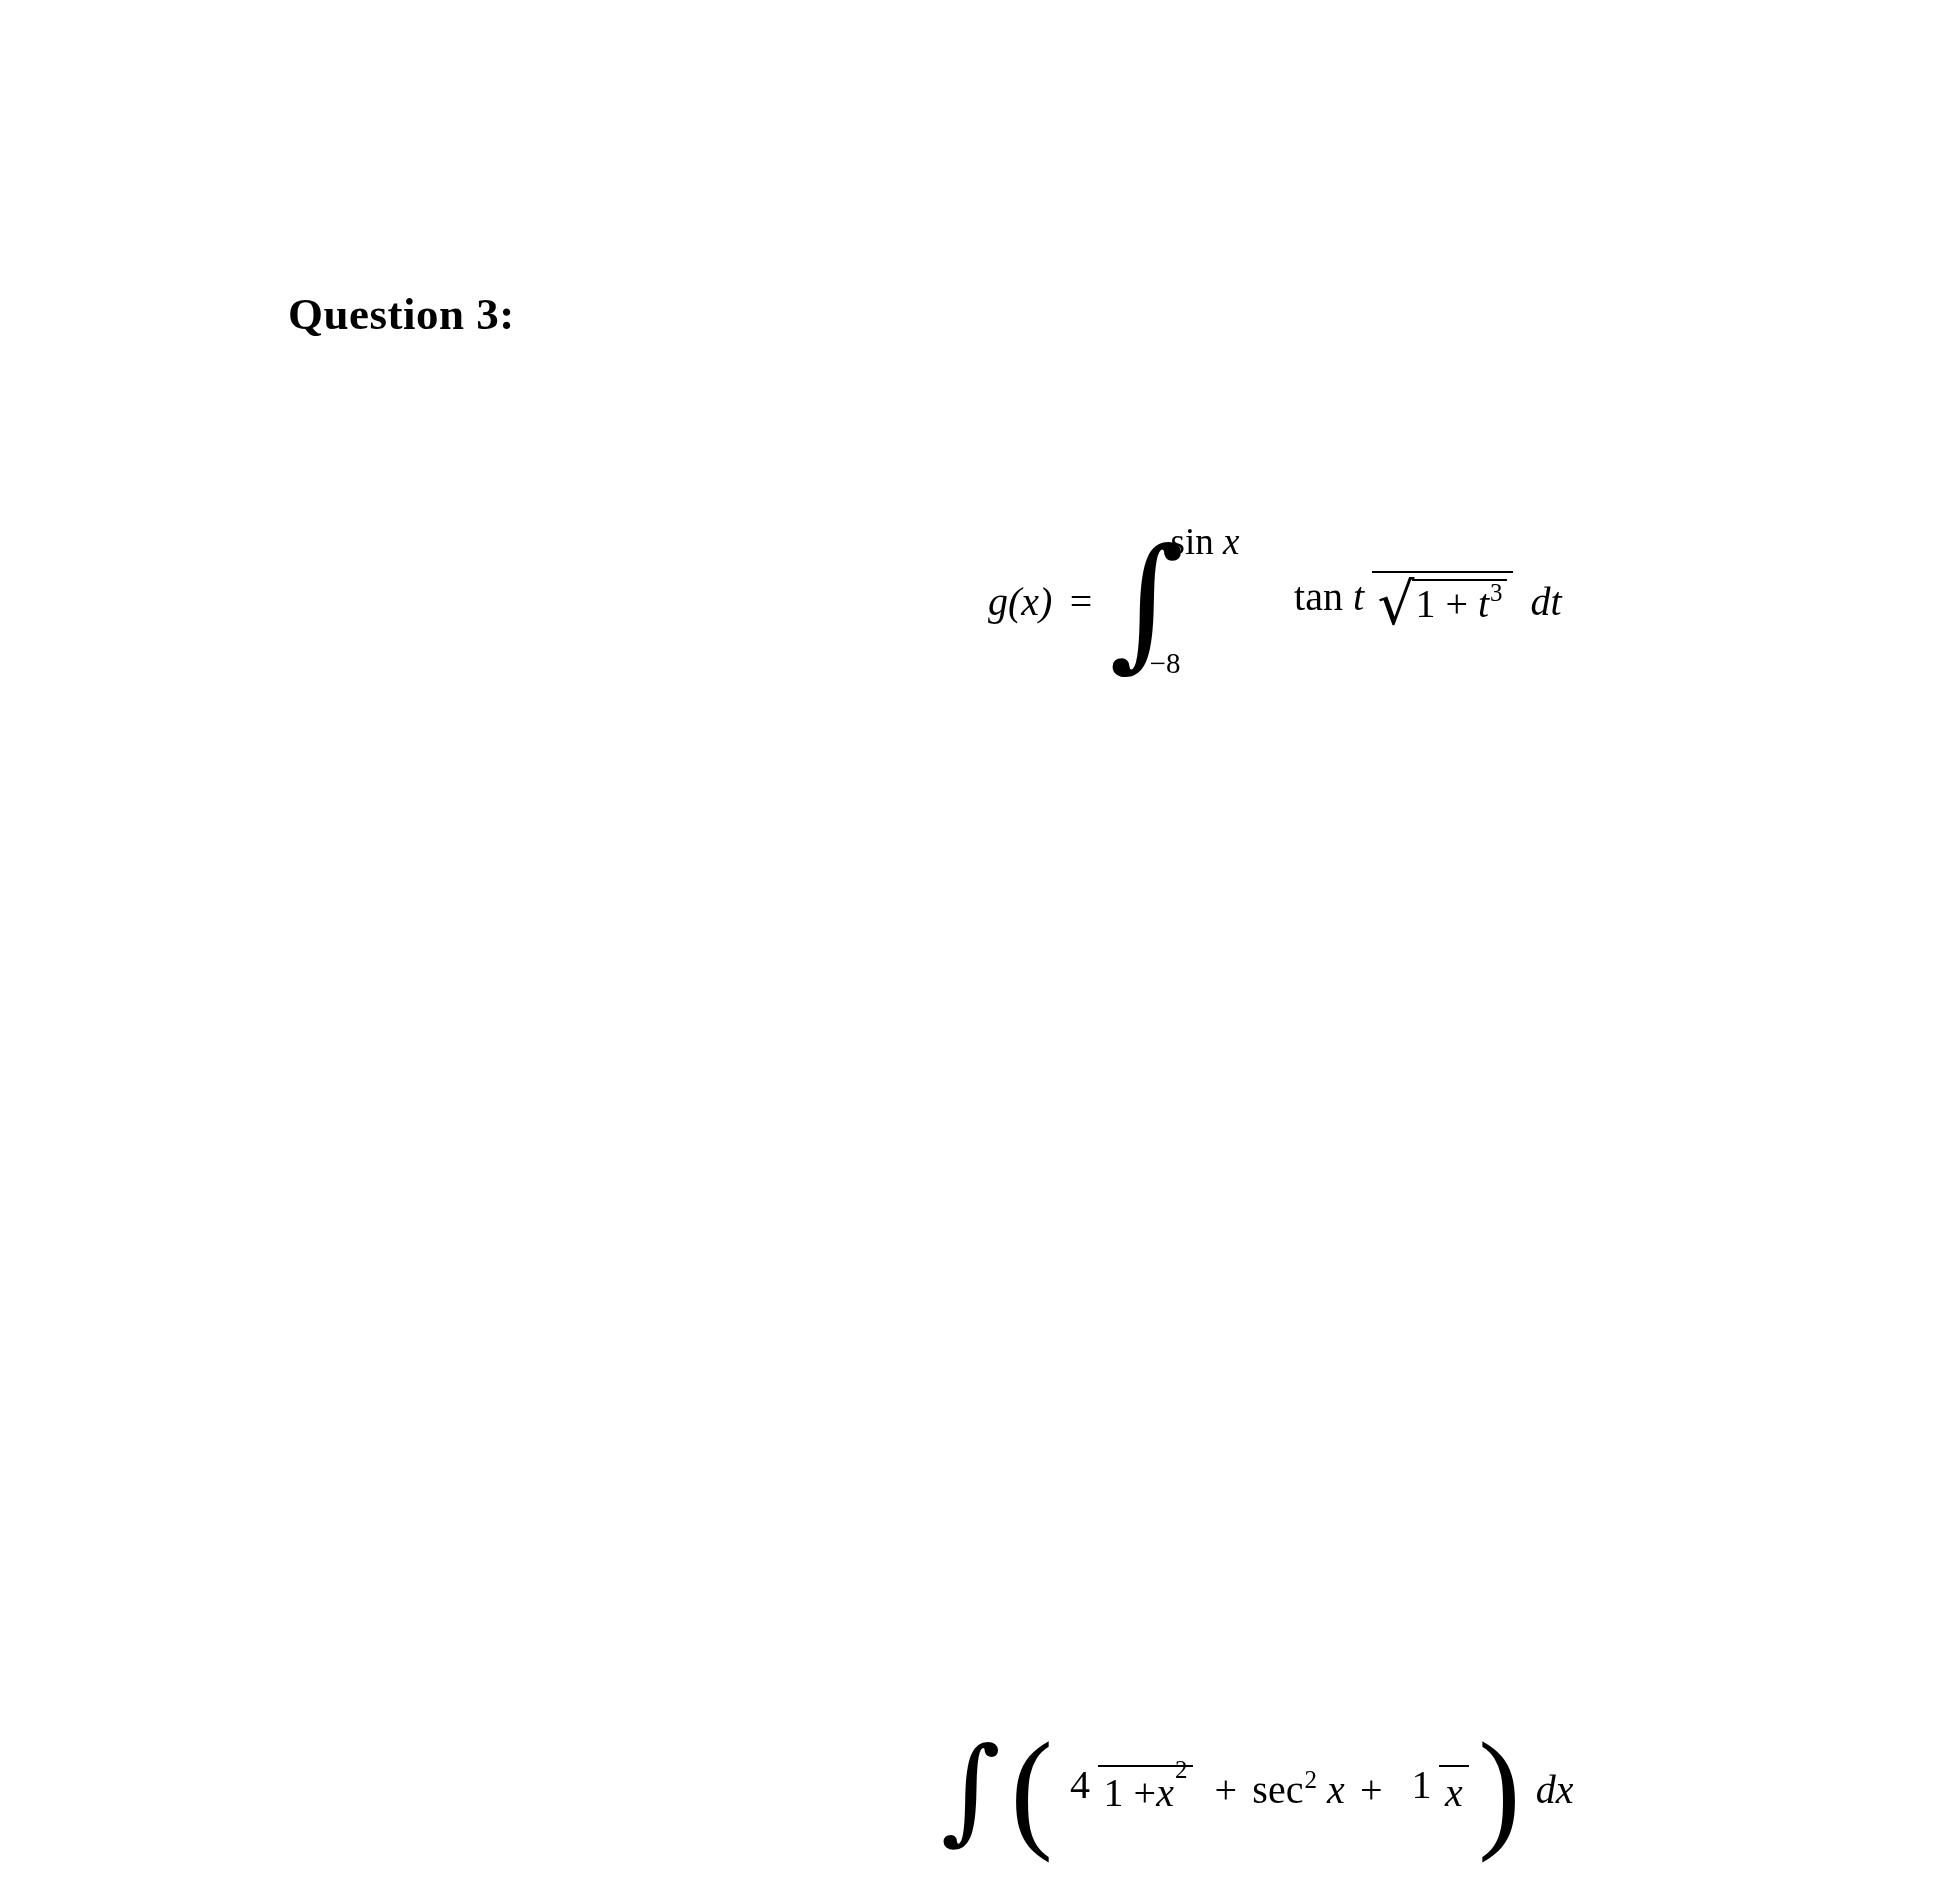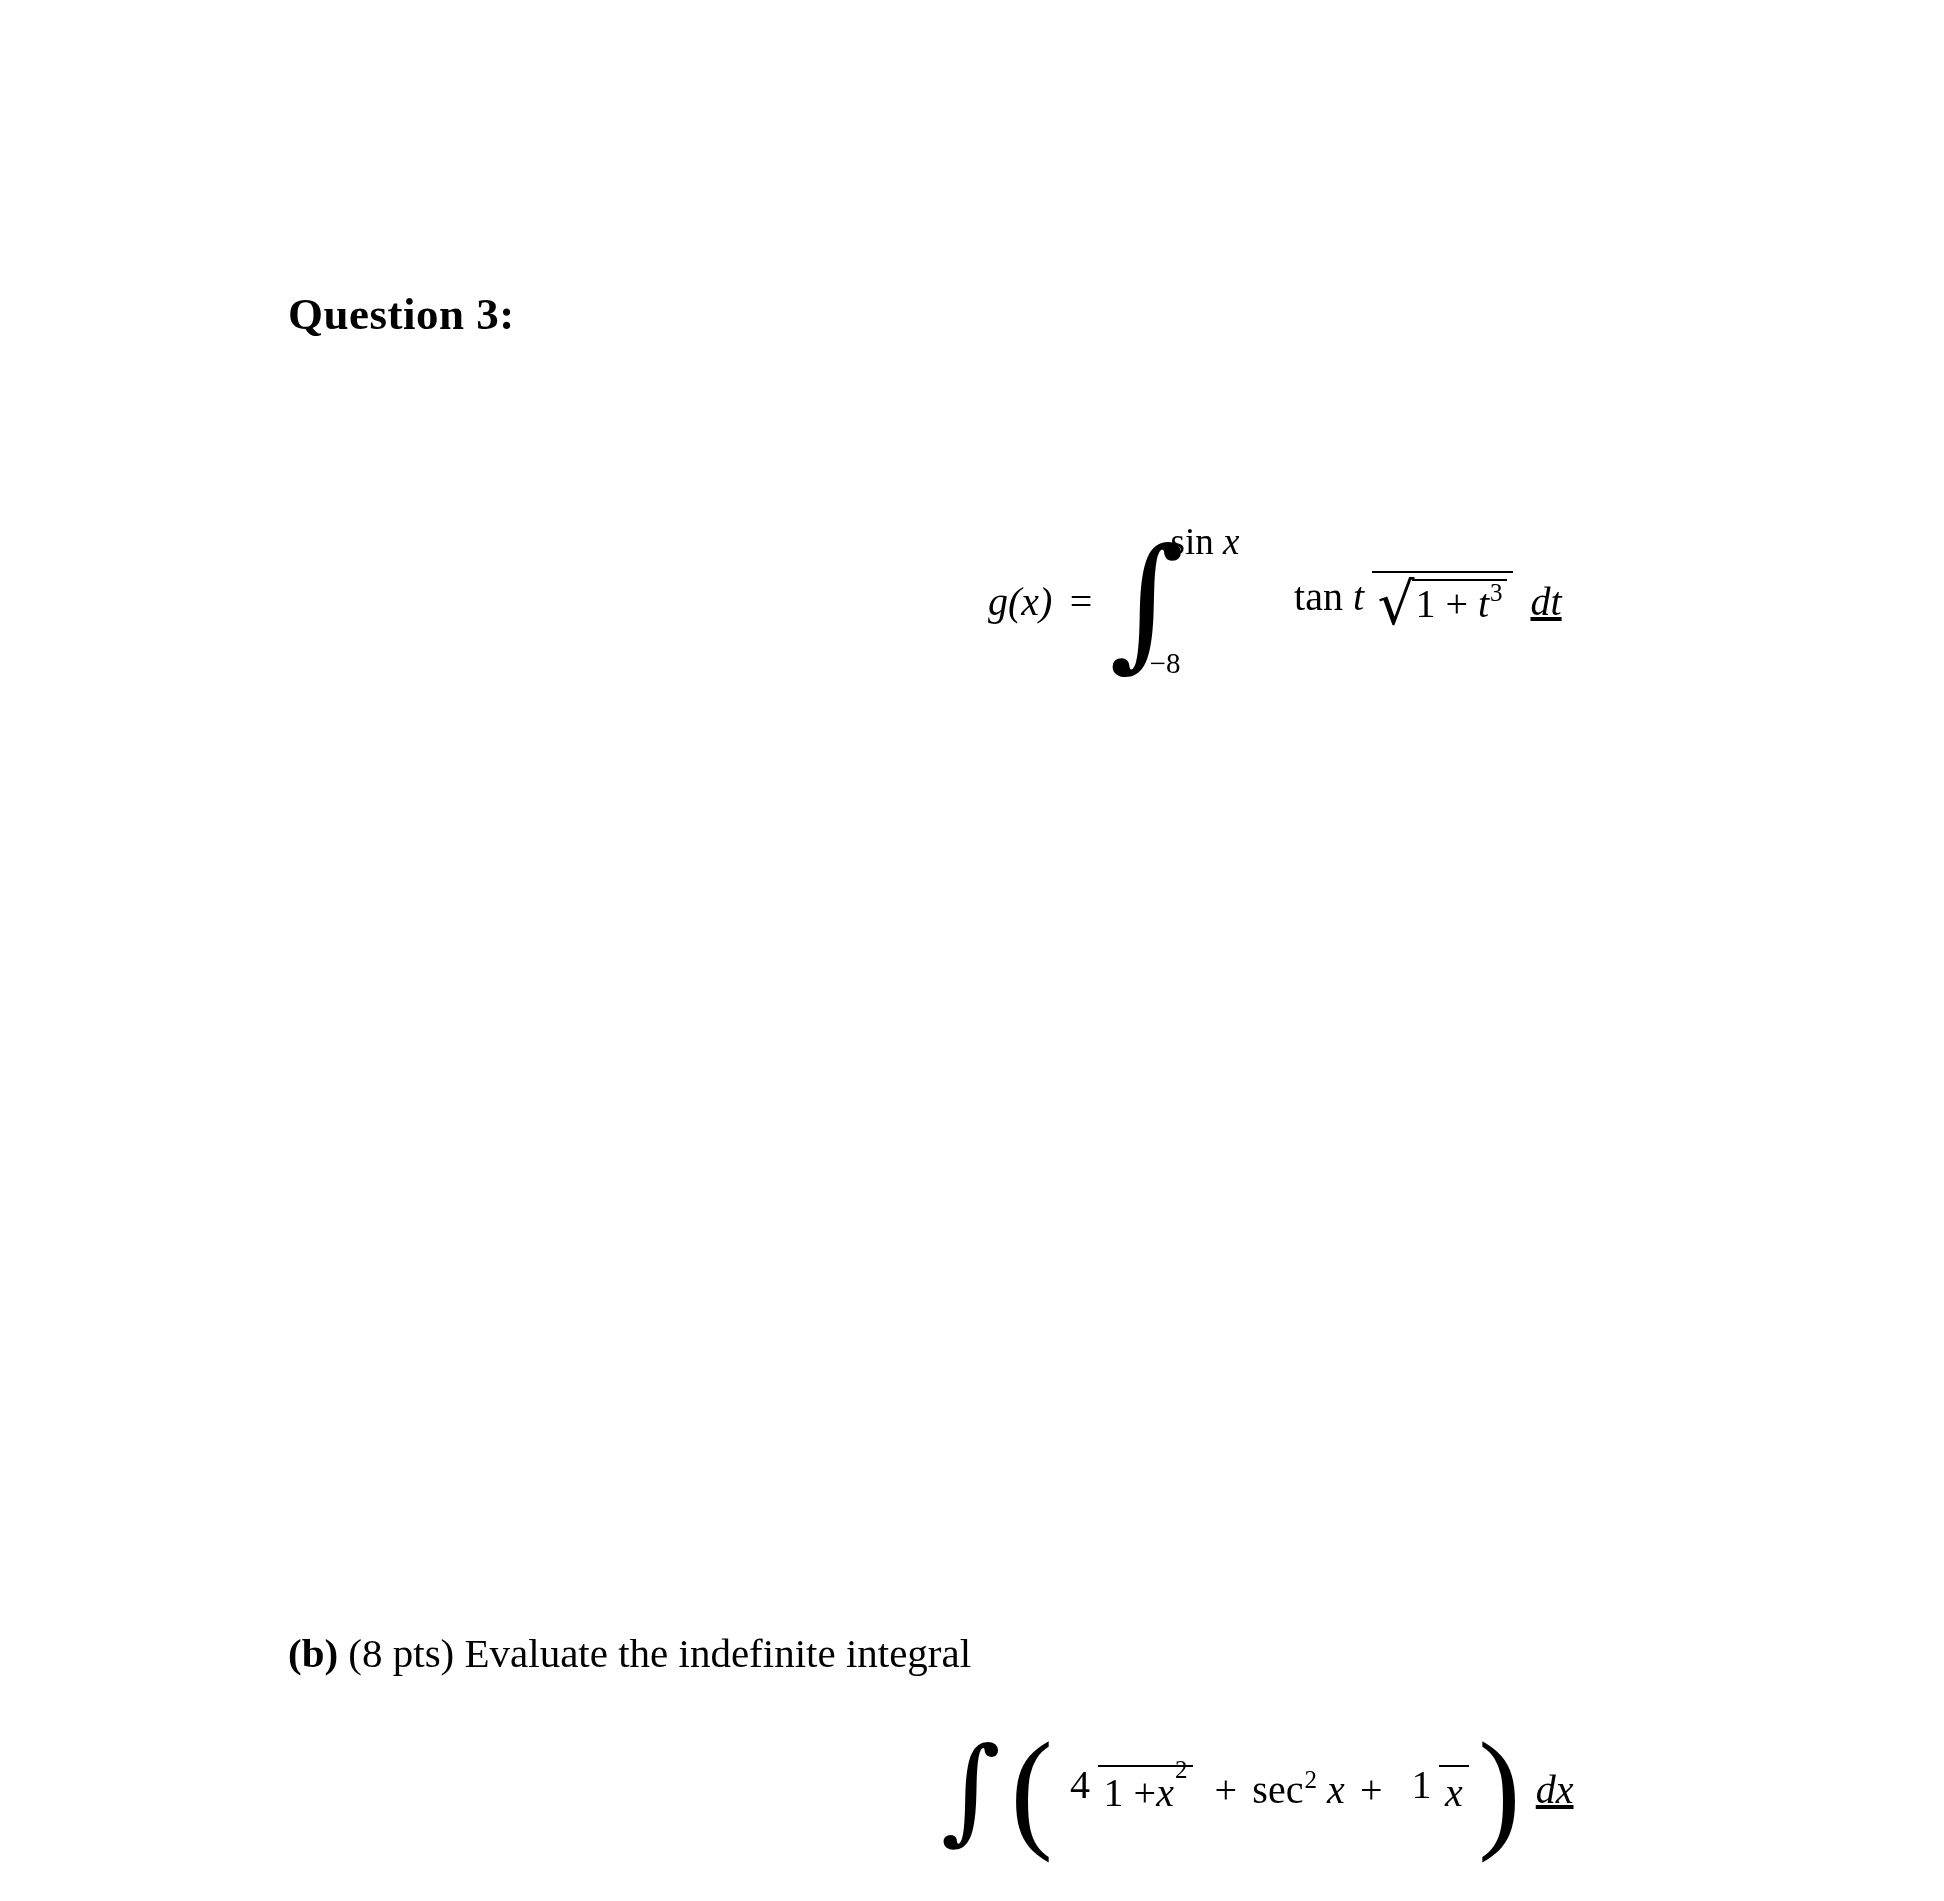--- a/index.html
+++ b/index.html
@@ -31,21 +31,21 @@
     display: flex; align-items: center;
     font-size: 40px; white-space: nowrap;
   }
   .eq-a { left: 988px; top: 524px; height: 154px; }
   .eq-b { left: 941px;  top: 1720px; height: 139px; }
 
   .mi { font-style: italic; }
   .mr { font-style: normal; }
   .rel { margin: 0 17.3px; }
   .op  { margin: 0 15.4px; }
-  .diff { margin-left: 11.5px; text-decoration: underline; }
+  .diff { margin-left: 11.5px; }
 
   .sup {
     font-size: 25px; font-style: normal;
     position: relative; top: -0.62em; margin-left: 1px;
   }
 
   
   .int-block { position: relative; width: 171px; height: 154px; flex: none; }
   .int-sign-a {
     position: absolute; left: 0; top: 50%; transform: translateY(-50%);
@@ -119,25 +119,20 @@
       <span class="den">
         <span class="sqrt-sym">√</span>
         <span class="radicand"><span class="mr">1 +</span>
           <span class="mi">t</span><span class="sup">3</span></span>
       </span>
     </span>
 
     <span class="mi diff">dt</span>
   </div>
 
-  <p class="prompt prompt-b">
-    <span class="bold">(b)</span>
-    <span>(8 pts)</span>
-    <span>Evaluate the indefinite integral</span>
-  </p>
 
   <div class="equation eq-b">
     <span class="int-plain">∫</span>
     <span class="big-paren">(</span>
 
     <span class="frac">
       <span class="num mr">4</span>
       <span class="den den-plain">
           <span class="mr">1 +</span>
         <span class="mi">x</span>

